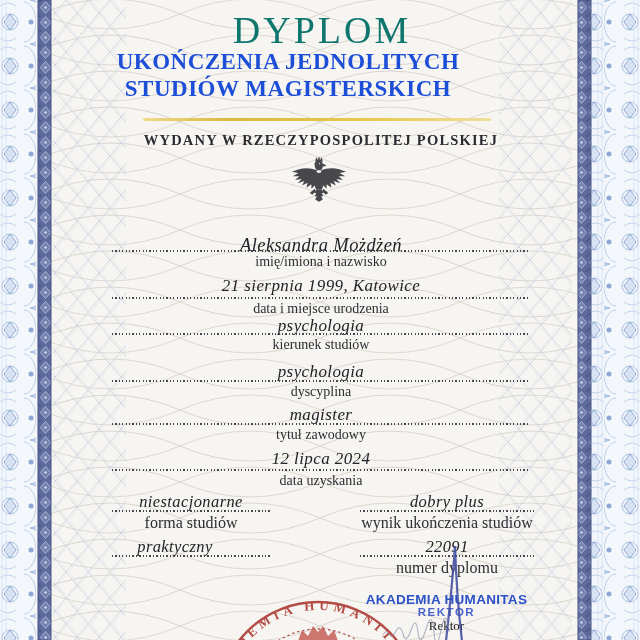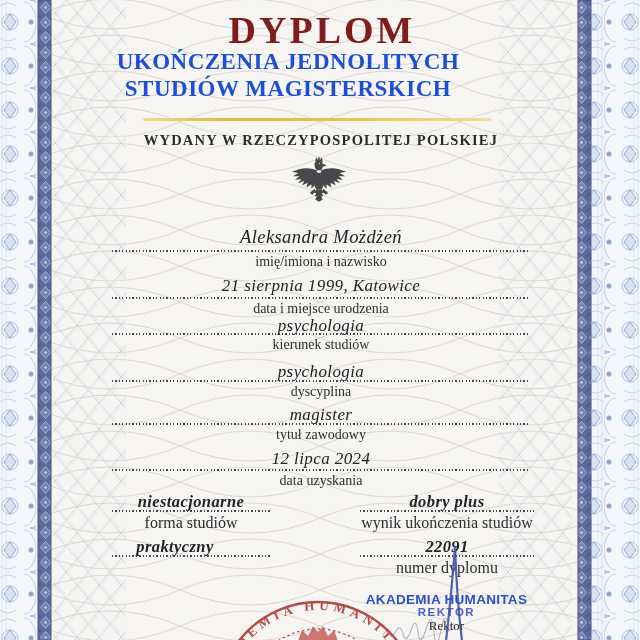--- a/index.html
+++ b/index.html
@@ -1,27 +1,27 @@
 <!DOCTYPE html>
 <html><head>
 <meta charset="utf-8">
 <style>
   html,body{margin:0;padding:0;background:#e9e9e9;}
   .page{position:relative;width:640px;height:640px;background:#f7f5f1;overflow:hidden;
         font-family:"Liberation Serif",serif;color:#26262c;}
   .abs{position:absolute;}
   .ctr{text-align:center;}
   svg{display:block;}
-  .title{font-size:38px;font-weight:bold;letter-spacing:3px;color:#7f1d1d;}
+  .title{font-size:38px;font-weight:normal;letter-spacing:3px;color:#0f766e;}
   .sub{font-size:23px;font-weight:bold;letter-spacing:.5px;color:#1d4ed8;}
   .issued{font-size:14.5px;font-weight:bold;letter-spacing:1.2px;color:#2b2b31;}
   .goldline{height:3px;background:linear-gradient(90deg,#eed98a,#d9b93f 25%,#e6c94f 65%,#f0df9b);border-radius:2px;}
   .val{font-style:italic;font-size:17px;color:#232329;letter-spacing:.4px;}
-  .valbig{font-size:18.5px;}
-  .val2{font-size:16.5px;font-weight:bold;}
+  .valbig{font-size:18.5px;margin-top:8px;}
+  .val2{font-size:16.5px;}
   .lbl{font-size:14px;color:#2d2d33;}
   .lbl2{font-size:16px;}
   .dot{height:2px;background:repeating-linear-gradient(90deg,#45454c 0 1.3px,transparent 1.3px 3.4px);}
   .inst{font-size:13.5px;font-weight:bold;letter-spacing:.3px;color:#2b50c8;font-family:"Liberation Sans",sans-serif;}
   .rcaps{font-size:11.5px;font-weight:bold;letter-spacing:1.5px;color:#4a63cf;font-family:"Liberation Sans",sans-serif;}
   .rolename{font-size:13px;color:#222;}
 </style>
 </head>
 <body>
 

